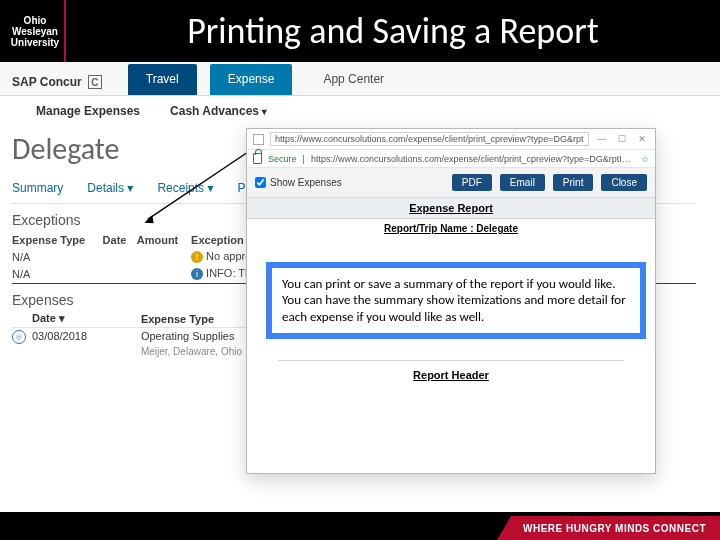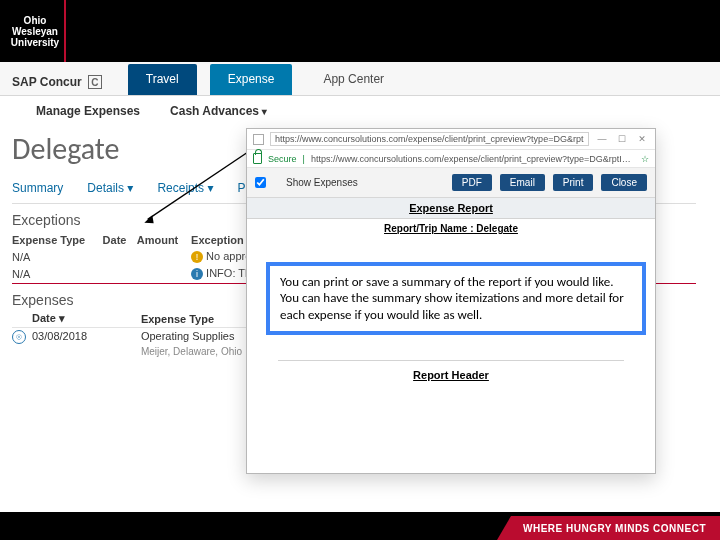--- a/index.html
+++ b/index.html
@@ -133,21 +133,21 @@
     width:9px; height:11px; border:1px solid #178a3c; border-radius:1px; position:relative;
   }
   .lock-ico::before { content:""; position:absolute; top:-5px; left:1px; width:5px; height:5px;
     border:1px solid #178a3c; border-bottom:none; border-radius:4px 4px 0 0; }
   .popup-sec .addr { color:#555; flex:1; overflow:hidden; text-overflow:ellipsis; white-space:nowrap; }
 
   .popup-toolbar {
     display:flex; align-items:center; padding:6px 8px; gap:8px;
     border-bottom:1px solid #d7d7d7; background:#f3f3f3;
   }
-  .chk { display:flex; align-items:center; gap:20px; font-size:10px; color:#333; }
+  .chk { display:flex; align-items:center; gap:4px; font-size:10px; color:#333; }
   .chk input { width:11px; height:11px; }
   .spacer { flex:1; }
   .pbtn {
     background:#1a4d80; color:#fff; font-size:10px; padding:3px 10px;
     border:none; border-radius:2px; cursor:pointer;
   }
 
   .popup-body { flex:1; overflow:hidden; display:flex; flex-direction:column;text-decoration:underline; }
   .rpt-banner {
     background:#eceff2; border-bottom:1px solid #d3d3d3;
@@ -156,21 +156,21 @@
   .rpt-name { text-align:center; font-size:10px; font-weight:700; padding:4px 0 2px; }
   .rpt-user { text-align:center; font-size:9px; color:#333; padding-top: 84px; }
   .rpt-header-label {
     text-align:center; font-weight:700; font-size:11px; margin-top: 30px;
     border-top:1px solid #d3d3d3; padding-top:8px; width:85%; align-self:center;
   }
 
   
   .callout {
     position:absolute; left:266px; top:136px; width:380px;
-    background:#fff; border:4px solid #3b82f6; padding:8px 10px;
+    background:#fff; border:6px solid #3b82f6; padding:8px 10px;
     font-size:13px; line-height:1.25; font-family: Calibri, Arial, sans-serif;
   }
 
   
   .arrow {
     position:absolute;
     left:116px; top:20px;
     width:170px; height:80px;
     pointer-events:none;
   }
@@ -188,20 +188,21 @@
 </style>
 </head>
 <body>
 
 <div class="ribbon">
   <div class="logo-box">
     <span>Ohio</span>
     <span>Wesleyan</span>
     <span>University</span>
   </div>
+  <div class="slide-title">Printing and Saving a Report</div>
 </div>
 
 <div class="concur-nav">
   <div class="brand">
     <span>SAP Concur</span>
     <span class="brand-icon">C</span>
   </div>
   <div class="nav-tab">Travel</div>
   <div class="nav-tab alt">Expense</div>
   <div class="nav-tab light">App Center</div>

